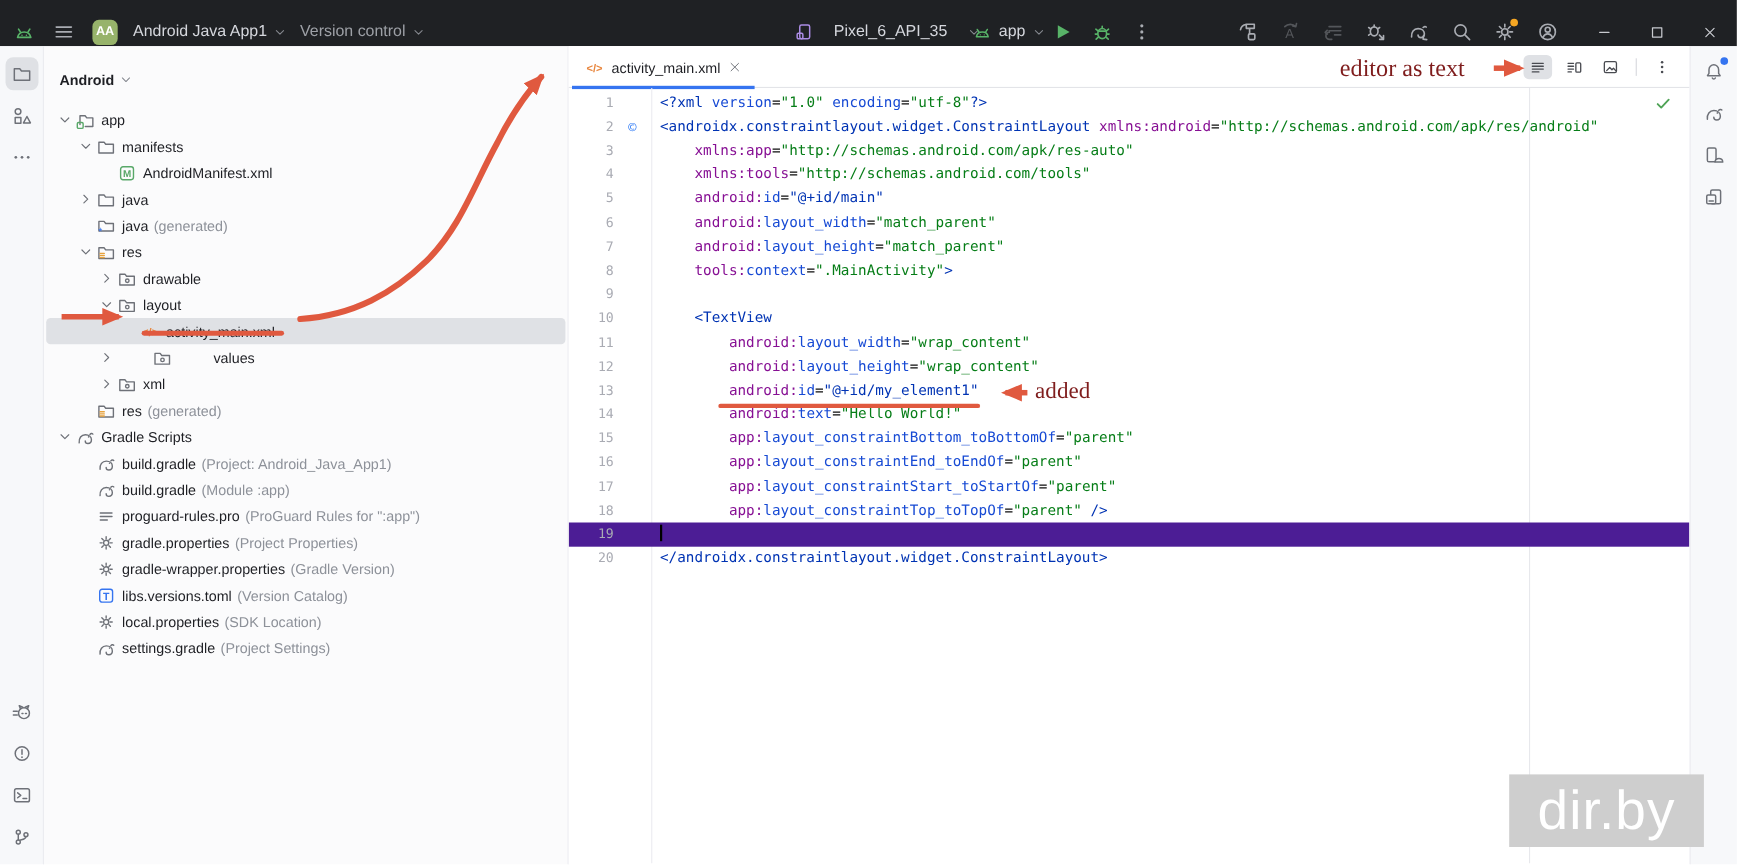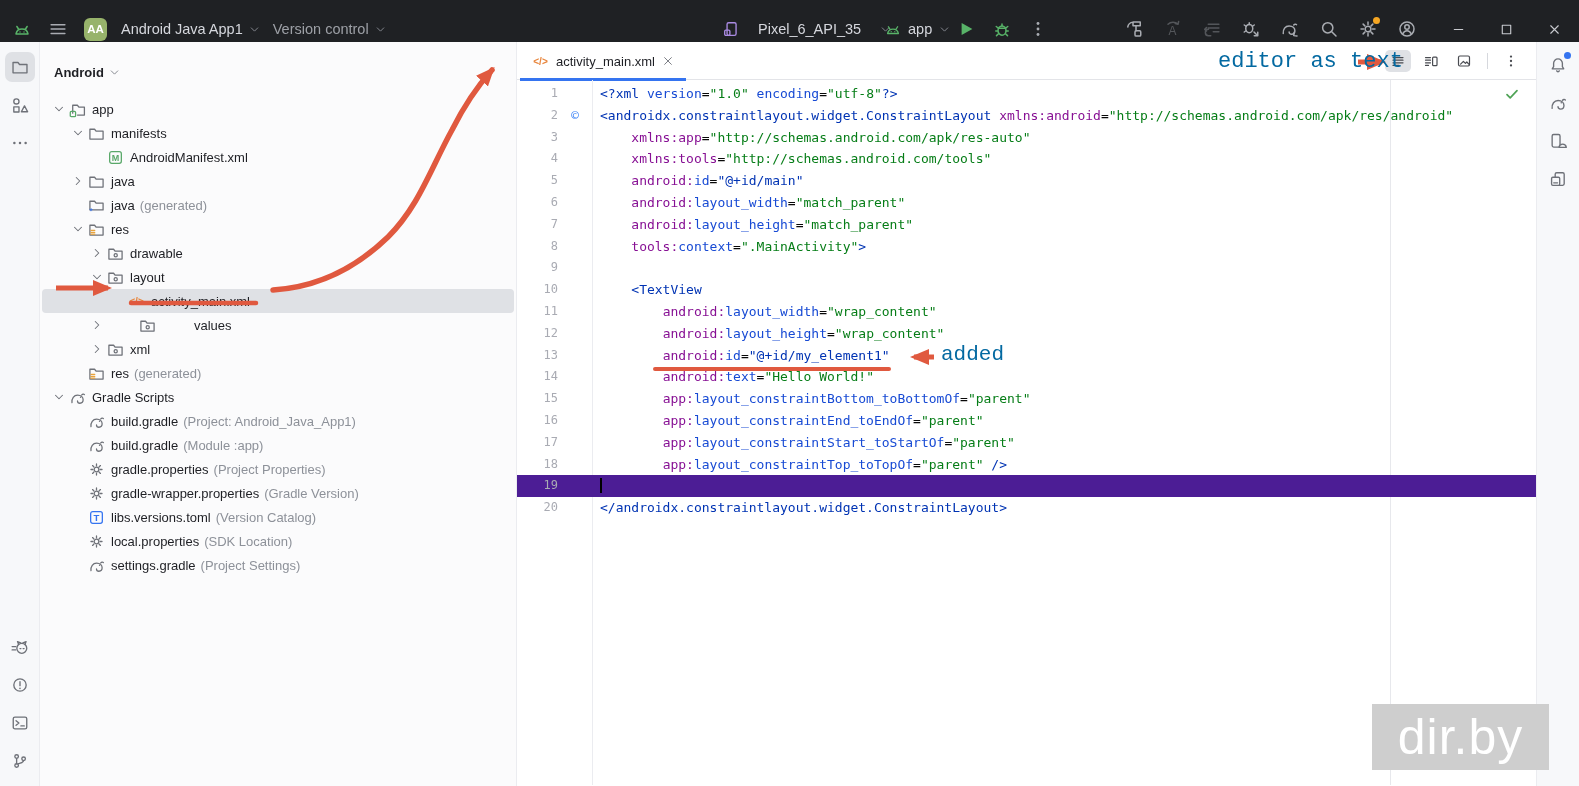--- a/index.html
+++ b/index.html
@@ -78,21 +78,21 @@
   .code-text { padding-left:8px; color:#080808; }
   .tk-t { color:#0033b3; } .tk-p { color:#871094; } .tk-a { color:#174ad4; }
   .tk-s { color:#067d17; } .tk-r { color:#0033b3; } .tk-d { color:#080808; }
   .caret-bar { display:inline-block; width:1.6px; height:15px; background:#000; vertical-align:-3px; }
   #gutter-sep { position:absolute; left:75px; top:0; bottom:0; width:1px; background:#ebecf0; }
   #inspect-check { position:absolute; right:16px; top:6px; width:16px; height:16px; color:#4fa356; }
   #inspect-check svg { width:100%; height:100%; }
 
   
   #annotations-svg { position:absolute; left:0; top:0; width:1579px; height:786px; pointer-events:none; z-index:40; }
-  .annot-text { position:absolute; color:#0369a1; z-index:41; font-family:Liberation Mono, monospace; }
+  .annot-text { position:absolute; color:#7f1d1d; z-index:41; font-family:Liberation Serif, serif; }
   #annot-editor-as-text { left:1218px; top:49px; font-size:22px; }
   #annot-added { left:941px; top:343px; font-size:21px; }
 
   
   #watermark { position:absolute; left:1372px; top:704px; width:177px; height:66px; background:#cecece;
     color:#fff; font-size:50px; display:flex; align-items:center; justify-content:center; z-index:60;
     font-family:"Liberation Sans", sans-serif; letter-spacing:1px; }
 </style>
 </head>
 <body>
@@ -501,20 +501,30 @@
               <circle cx="10.9" cy="7.7" r=".7" fill="currentColor" stroke="none"></circle>
             </svg>
           </span>
           <span>build.gradle</span>
           <span class="tree-suffix">(Module :app)</span>
         </div>
         <div class="tree-row" style="padding-left: 31px;">
           <span class="tree-chev"></span>
           <span class="tree-icon">
             <svg viewBox="0 0 16 16" fill="none" stroke="currentColor" stroke-width="1.2" stroke-linecap="round" stroke-linejoin="round">
+              <path d="M3 5h10M3 8h10M3 11h6"></path>
+            </svg>
+          </span>
+          <span>proguard-rules.pro</span>
+          <span class="tree-suffix">(ProGuard Rules for ":app")</span>
+        </div>
+        <div class="tree-row" style="padding-left: 31px;">
+          <span class="tree-chev"></span>
+          <span class="tree-icon">
+            <svg viewBox="0 0 16 16" fill="none" stroke="currentColor" stroke-width="1.2" stroke-linecap="round" stroke-linejoin="round">
               <circle cx="8" cy="8" r="2.2"></circle>
               <path d="M8 2.8v1.8M8 11.4v1.8M2.8 8h1.8M11.4 8h1.8M4.3 4.3l1.3 1.3M10.4 10.4l1.3 1.3M11.7 4.3l-1.3 1.3M5.6 10.4l-1.3 1.3"></path>
             </svg>
           </span>
           <span>gradle.properties</span>
           <span class="tree-suffix">(Project Properties)</span>
         </div>
         <div class="tree-row" style="padding-left: 31px;">
           <span class="tree-chev"></span>
           <span class="tree-icon">

